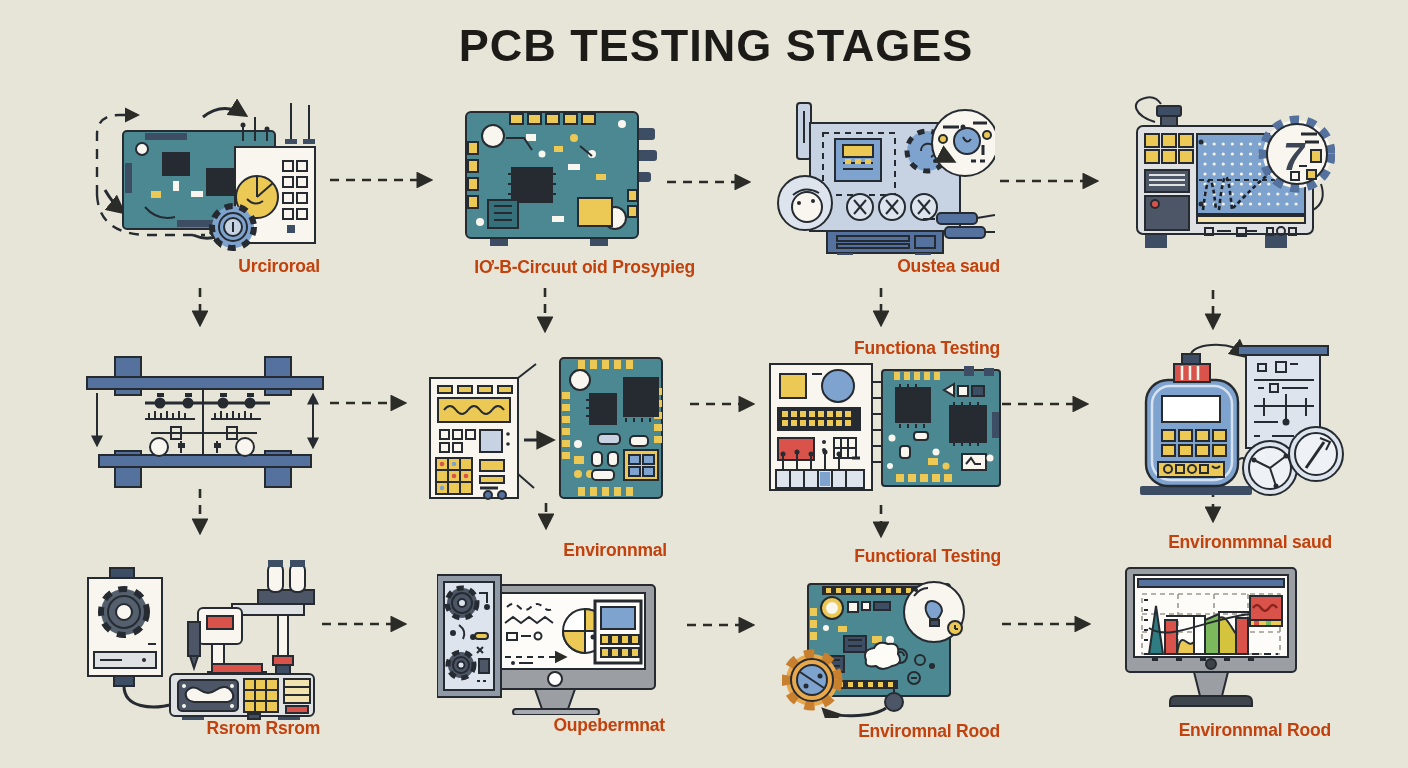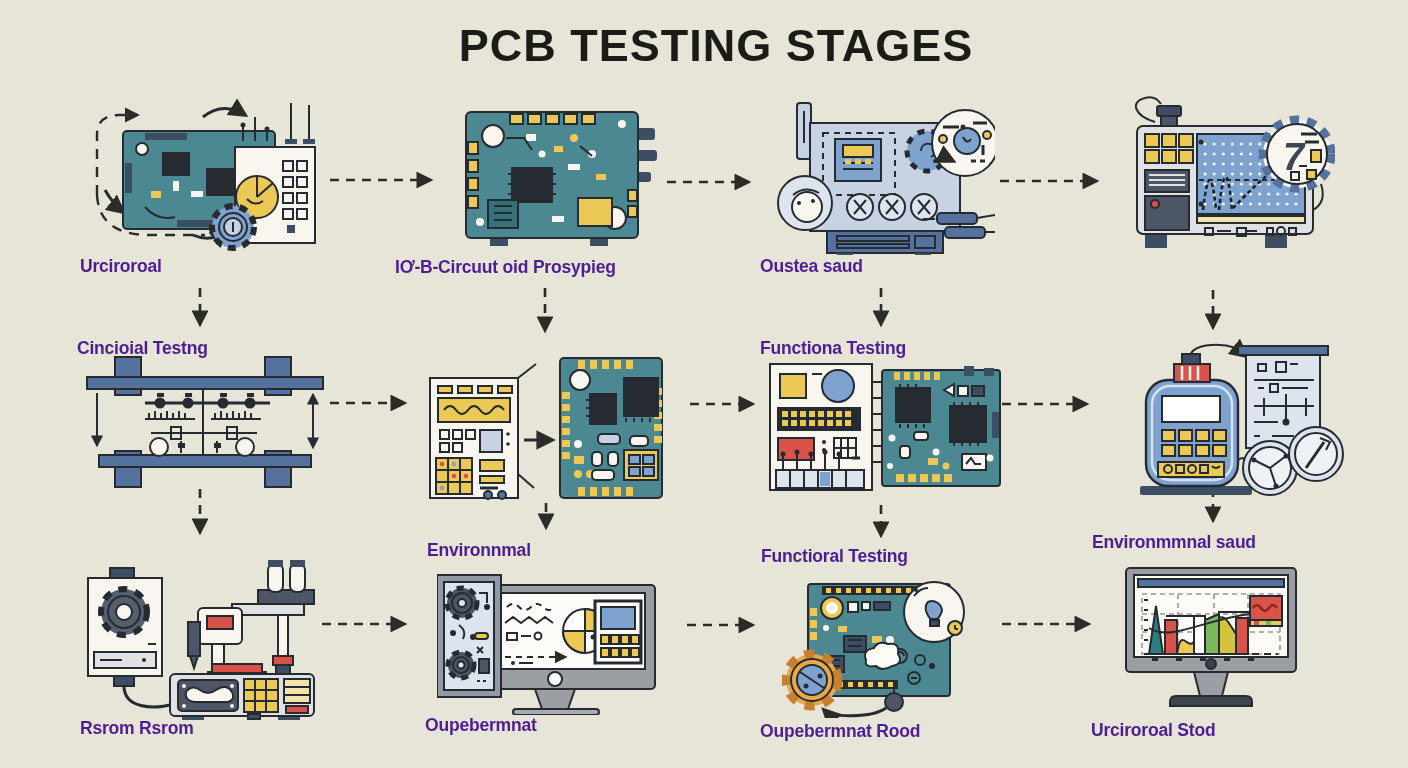--- a/index.html
+++ b/index.html
@@ -1,21 +1,21 @@
 <!DOCTYPE html>
 <html><head>
 <meta charset="utf-8">
 <style>
   html,body{margin:0;padding:0;background:#e7e5d8;}
   .canvas{position:relative;width:1408px;height:768px;background:#e7e5d8;overflow:hidden;
           font-family:"Liberation Sans", sans-serif;}
   .title{position:absolute;left:0;top:20px;width:100%;text-align:center;
          font-size:45px;font-weight:bold;color:#1c1b17;letter-spacing:1px;margin-left:12px;}
   .cell{position:absolute;}
-  .cap{position:absolute;text-align:left;font-size:17.5px;font-weight:bold;color:#4c1d95;
+  .cap{position:absolute;text-align:right;font-size:17.5px;font-weight:bold;color:#c2410c;
        letter-spacing:-0.2px;}
   .overlay{position:absolute;left:0;top:0;pointer-events:none;}
   
   .s{stroke:#262b31;stroke-width:2;}
   .s3{stroke:#262b31;stroke-width:3;}
   .none{fill:none}
   .teal{fill:#4b8891}.tealD{fill:#36707a}
   .navy{fill:#3d4d63}.navy2{fill:#55729f}
   .blue{fill:#7fa3cf}.blueL{fill:#c7d3e2}.blueXL{fill:#dde4ee}
   .yel{fill:#ecc855}.yelL{fill:#f3e3ae}
@@ -931,25 +931,24 @@
         <path class="gray s" d="M76,110 h34 l-6,24 h-22 z"></path>
         <path fill="#3f454c" class="s" d="M58,134 h70 q6,0 6,6 v4 h-82 v-4 q0,-6 6,-6 z"></path>
       </g>
     </svg>
   </div>
 
   <div class="cap" style="left:80px;top:256px;width:240px">Urciroroal</div>
   <div class="cap" style="left:760px;top:256px;width:240px">Oustea saud</div>
   <div class="cap" style="left:395px;top:257px;width:300px">IƠ-B-Circuut oid Prosypieg</div>
 
-  <div class="cap" style="left:77px;top:338px;width:240px">Cincioial Testng</div>
   <div class="cap" style="left:760px;top:338px;width:240px">Functiona Testing</div>
 
   <div class="cap" style="left:427px;top:540px;width:240px">Environnmal</div>
   <div class="cap" style="left:761px;top:546px;width:240px">Functioral Testing</div>
   <div class="cap" style="left:1092px;top:532px;width:240px">Environmmnal saud</div>
 
   <div class="cap" style="left:80px;top:718px;width:240px">Rsrom Rsrom</div>
   <div class="cap" style="left:425px;top:715px;width:240px">Oupebermnat</div>
-  <div class="cap" style="left:760px;top:721px;width:240px">Oupebermnat Rood</div>
-  <div class="cap" style="left:1091px;top:720px;width:240px">Urciroroal Stod</div>
+  <div class="cap" style="left:760px;top:721px;width:240px">Enviromnal Rood</div>
+  <div class="cap" style="left:1091px;top:720px;width:240px">Environnmal Rood</div>
 
 </div>
 
 </body></html>

